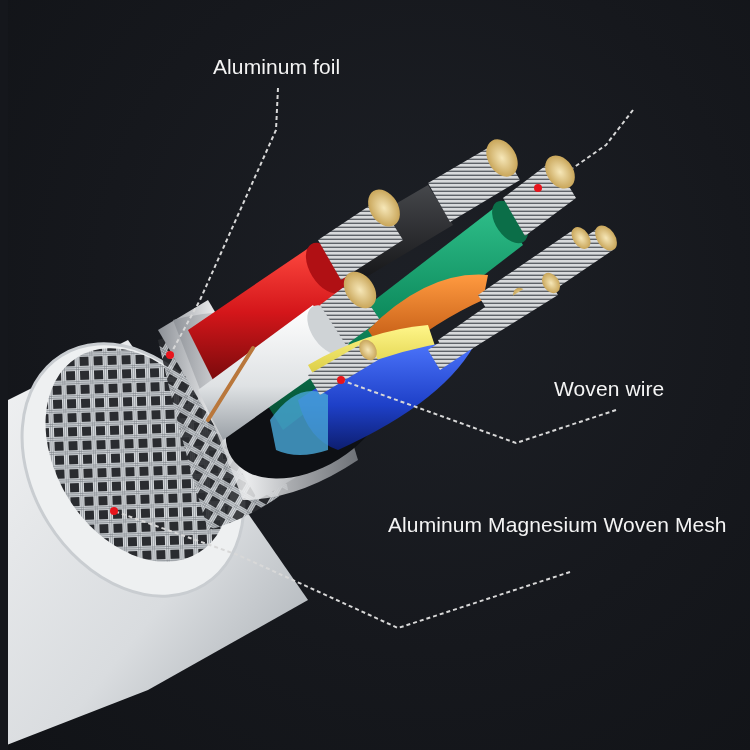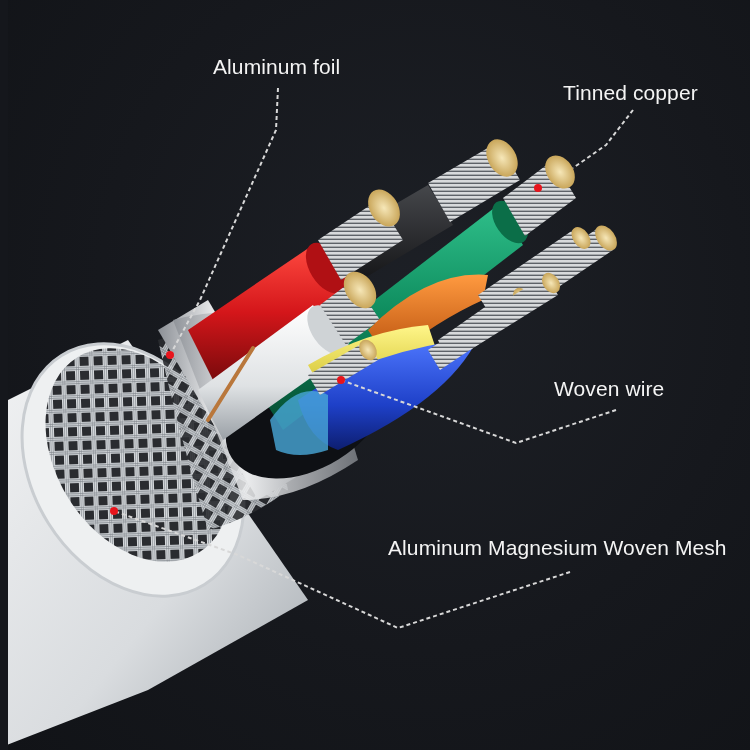--- a/index.html
+++ b/index.html
@@ -20,21 +20,21 @@
     position: absolute;
     color: #f4f4f4;
     font-size: 21px;
     letter-spacing: 0.1px;
     white-space: nowrap;
     line-height: 1;
   }
   #lbl-foil   { left: 205px; top: 56px; }
   #lbl-copper { left: 555px; top: 82px; }
   #lbl-ground { left: 546px; top: 378px; }
-  #lbl-mesh   { left: 380px; top: 537px; }
+  #lbl-mesh   { left: 380px; top: 514px; }
 </style>
 </head>
 <body>
 
 <div class="stage">
   <svg class="art" width="750" height="750" viewBox="0 0 750 750">
     <defs>
       <linearGradient id="jacketG" x1="0" y1="0" x2="1" y2="1">
         <stop offset="0" stop-color="#f3f4f5"></stop>
         <stop offset="0.6" stop-color="#d9dcdf"></stop>
@@ -176,16 +176,15 @@
 
     <g fill="#e8141c">
       <circle cx="162" cy="355" r="4"></circle>
       <circle cx="530" cy="188" r="4"></circle>
       <circle cx="333" cy="380" r="4"></circle>
       <circle cx="106" cy="511" r="4"></circle>
     </g>
   </svg>
 
   <div class="label" id="lbl-foil">Aluminum foil</div>
-  <div class="label" id="lbl-copper">Tinned copper</div>
   <div class="label" id="lbl-ground">Woven wire</div>
   <div class="label" id="lbl-mesh">Aluminum Magnesium Woven Mesh</div>
 </div>
 
 </body></html>

